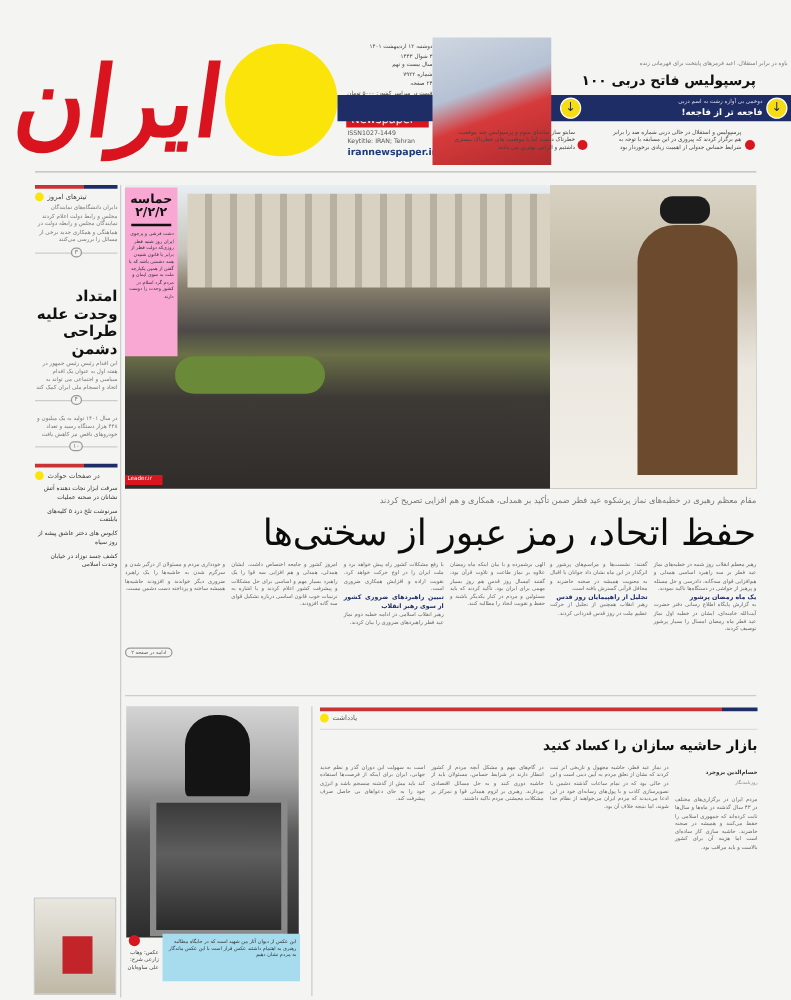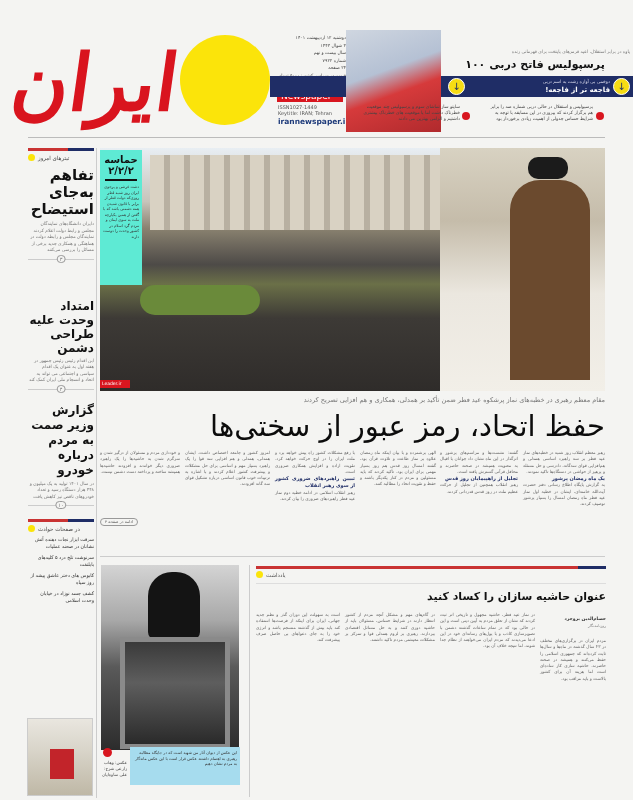--- a/index.html
+++ b/index.html
@@ -36,21 +36,21 @@
 .thumbpaper{left:27px;top:718px;width:66px;height:78px;background:linear-gradient(180deg,#e9e6df 0%,#d9d5ca 40%,#bfb8a6 100%);border:1px solid #ccc}
 .thumbpaper .red{position:absolute;left:22px;top:30px;width:24px;height:30px;background:#c2242a}
 .incident-item{display:flex;gap:3px;justify-content:flex-end;font-size:4.8px;line-height:6.5px;direction:rtl;color:#333;margin:5px 0}
 
 .mainphoto{left:100px;top:148px;width:505px;height:243px;background:linear-gradient(180deg,#e8eef3 0%,#c7c4bb 22%,#8a8270 33%,#4d4a47 48%,#6b7048 56%,#3d3a36 70%,#2f2c2a 100%);overflow:hidden}
 .building{left:150px;top:155px;width:290px;height:75px;background:repeating-linear-gradient(90deg,#d9d2c3 0 14px,#b8b0a1 14px 20px)}
 .lawn{left:140px;top:285px;width:120px;height:30px;background:#6a8a3a;border-radius:20px}
 .leader-panel{left:440px;top:148px;width:165px;height:243px;background:linear-gradient(180deg,#d8d2c2 0%,#c5bcaa 30%,#ebe7df 60%,#f2efe8 100%)}
 .leader-robe{left:510px;top:180px;width:80px;height:200px;background:#6b4a2e;border-radius:30px 30px 0 0}
 .leader-hat{left:528px;top:157px;width:40px;height:22px;background:#1b1b1b;border-radius:10px}
-.hamase{left:100px;top:150px;width:42px;height:135px;background:#5eead4}
+.hamase{left:100px;top:150px;width:42px;height:135px;background:#f9a8d4}
 .hamase-title{font-size:10px;font-weight:bold;color:#111;direction:rtl;text-align:center;line-height:11px;margin-top:4px}
 .hamase-rule{height:2px;background:#111;margin:3px 5px}
 .hamase-text{font-size:3.8px;line-height:5.5px;color:#333;direction:rtl;text-align:right;padding:0 3px}
 .leaderbadge{left:100px;top:380px;width:30px;height:8px;background:#d8161f;color:#fff;font-size:4.5px;line-height:8px;padding-left:2px}
 .kicker{left:250px;top:396px;width:355px;font-size:6.5px;color:#777;direction:rtl;text-align:right}
 .headline{left:200px;top:408px;width:405px;font-size:29px;font-weight:normal;color:#0c0c0c;direction:rtl;text-align:right;line-height:36px}
 .bodycol{font-size:4.3px;line-height:6.3px;color:#666;direction:rtl;text-align:justify}
 .subhead{font-size:5px;font-weight:bold;color:#1f2d66;direction:rtl;text-align:right}
 .divider{left:100px;top:556px;width:505px;height:1px;background:#ccc}
 
@@ -102,31 +102,29 @@
 <div class="abs reddot" style="left:462px;top:112px"></div>
 <div class="abs teaser" style="left:356px;top:104px;width:104px">سایتو ساز تماشای سوم و پرسپولیس چند موقعیت خطرناک داشت اما با موقعیت های خطرناک بیشتری داشتیم و الزامی بهترین می دادند</div>
 <div class="abs hline" style="left:28px;top:137px;width:577px"></div>
 
 <div class="abs leftcol">
   <div class="topbar"></div>
   <div class="sectlabel">
       <span>تیترهای امروز</span>
       <span class="yellowdot"></span>
     </div>
-  <div class="lhead" style="font-size:15px;line-height:17px;margin-top:6px">تفاهم به‌جای استیضاح</div>
   <div class="ltext">دایران دانشگاه‌های نمایندگان مجلس و رابط دولت اعلام کردند نمایندگان مجلس و رابطه دولت در هماهنگی و همکاری جدید برخی از مسائل را بررسی می‌کنند</div>
   <div class="pagemark">
       <span>۳</span>
     </div>
-  <div class="lhead" style="font-size:12px;line-height:14px;margin-top:32px">امتداد وحدت علیه طراحی دشمن</div>
+  <div class="lhead" style="font-size:12px;line-height:14px;margin-top:20px">امتداد وحدت علیه طراحی دشمن</div>
   <div class="ltext">ابن اقدام رئیس رئیس جمهور در هفته اول به عنوان یک اقدام سیاسی و اجتماعی می تواند به اتحاد و انسجام ملی ایران کمک کند</div>
   <div class="pagemark">
       <span>۴</span>
     </div>
-  <div class="lhead" style="font-size:12px;line-height:15px;margin-top:6px">گزارش وزیر صمت به مردم درباره خودرو</div>
   <div class="ltext">در سال ۱۴۰۱ تولید به یک میلیون و ۴۴۸ هزار دستگاه رسید و تعداد خودروهای ناقص نیز کاهش یافت</div>
   <div class="pagemark">
       <span>۱۰</span>
     </div>
   <div class="topbar" style="margin-top:6px"></div>
   <div class="sectlabel">
       <span>در صفحات حوادث</span>
       <span class="yellowdot"></span>
     </div>
   <div class="incident-item">
@@ -179,19 +177,19 @@
 <div class="abs reddot" style="left:103px;top:748px;width:9px;height:9px"></div>
 <div class="abs photocredit" style="top:760px">عکس: وهاب زارعی شرح: علی ساوه‌ایان</div>
 <div class="abs vsep" style="left:249px;top:565px;height:232px"></div>
 
 <div class="abs notebar"></div>
 <div class="abs notelabel">
     <span>یادداشت</span>
     <span class="yellowdot"></span>
   </div>
 <div class="abs hline" style="left:256px;top:583px;width:350px;background:#ddd"></div>
-<div class="abs notetitle">عنوان حاشیه سازان را کساد کنید</div>
+<div class="abs notetitle">بازار حاشیه سازان را کساد کنید</div>
 <div class="abs author">حسام‌الدین بروجرد</div>
 <div class="abs authorrole">روزنامه‌نگار</div>
 <div class="abs bodycol" style="left:540px;top:638px;width:66px;height:160px">مردم ایران در برگزاری‌های مختلف در ۴۳ سال گذشته در ماه‌ها و سال‌ها ثابت کرده‌اند که جمهوری اسلامی را حفظ می‌کنند و همیشه در صحنه حاضرند. حاشیه سازی کار ساده‌ای است اما هزینه آن برای کشور بالاست و باید مراقب بود.</div>
 <div class="abs bodycol" style="left:440px;top:612px;width:95px;height:186px">در نماز عید فطر، حاشیه مجهول و تاریخی اتر ثبت کردند که نشان از تعلق مردم به آیین دینی است و این در حالی بود که در تمام ساعات گذشته دشمن با تصویرسازی کاذب و با پول‌های رسانه‌ای خود در این ادعا می‌دیدند که مردم ایران می‌خواهند از نظام جدا شوند، اما نتیجه خلاف آن بود.</div>
 <div class="abs bodycol" style="left:345px;top:612px;width:90px;height:186px">در گام‌های مهم و مشکل آنچه مردم از کشور انتظار دارند در شرایط حساس، مسئولان باید از حاشیه دوری کنند و به حل مسائل اقتصادی بپردازند. رهبری بر لزوم همدلی قوا و تمرکز بر مشکلات معیشتی مردم تاکید داشتند.</div>
 <div class="abs bodycol" style="left:256px;top:612px;width:84px;height:186px">است به سهولت این دوران گذر و نظم جدید جهانی، ایران برای اینکه از فرصت‌ها استفاده کند باید بیش از گذشته منسجم باشد و انرژی خود را به جای دعواهای بی حاصل صرف پیشرفت کند.</div>
 
 </body></html>

